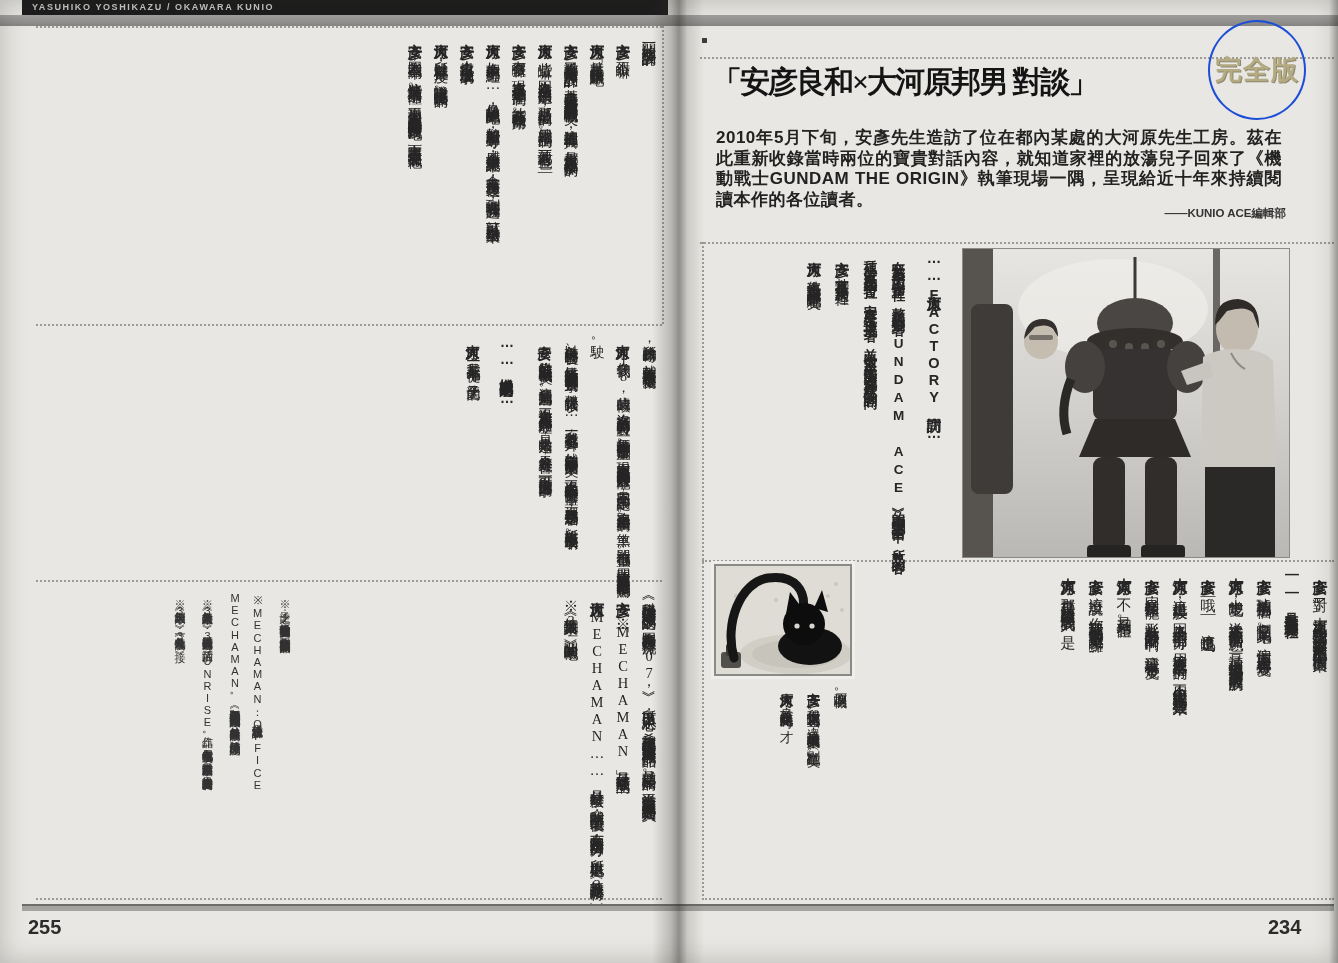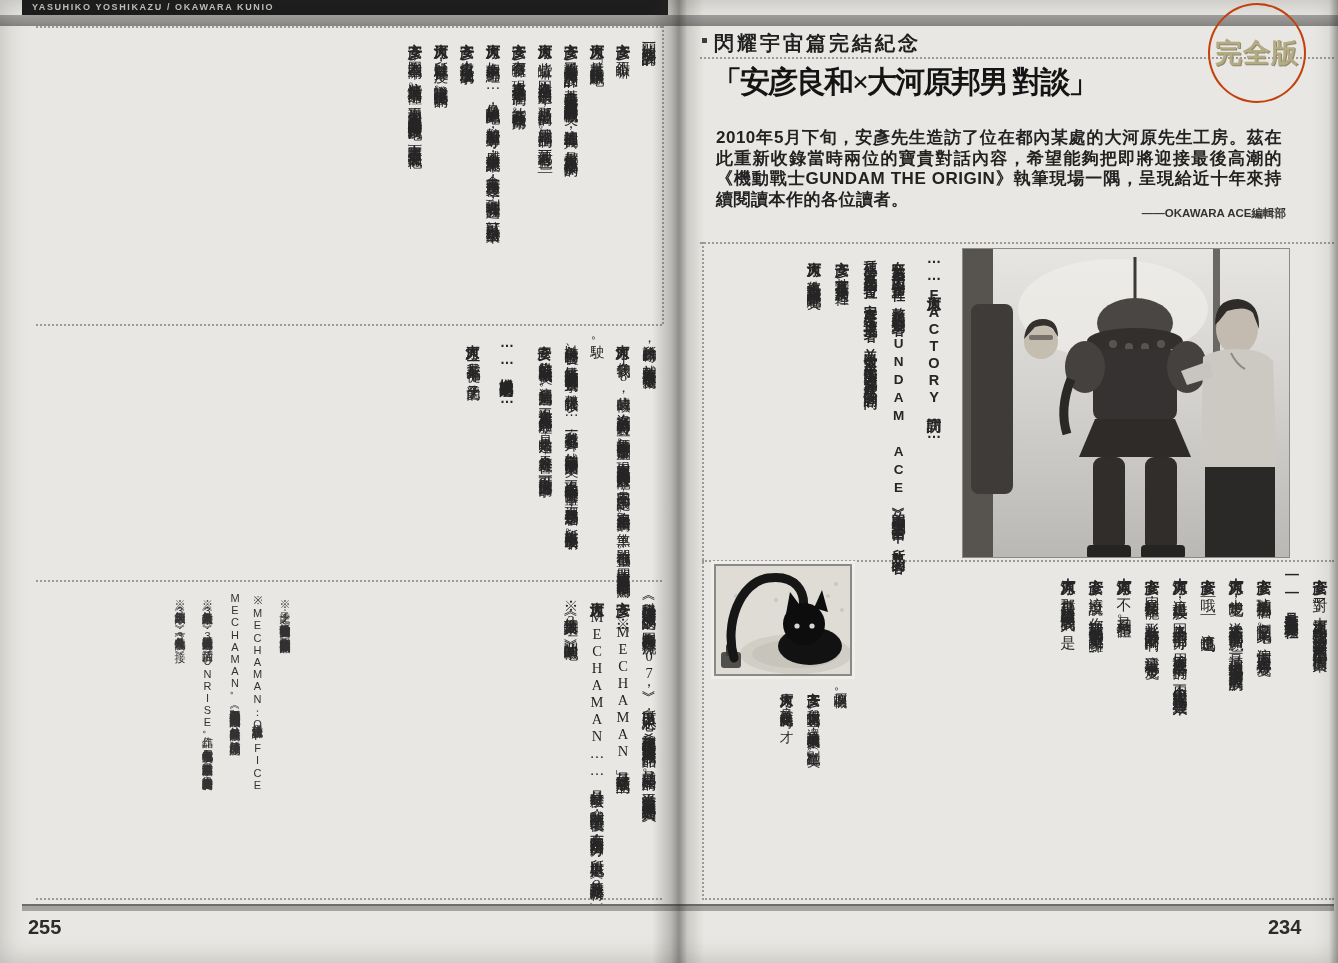--- a/index.html
+++ b/index.html
@@ -51,21 +51,21 @@
   
   .kbullet{position:absolute;left:702px;top:38px;width:5px;height:5px;background:#3d3d3b}
   .kicker{position:absolute;left:714px;top:30px;font-family:"Liberation Sans",sans-serif;
     font-weight:700;font-size:20px;letter-spacing:3px;color:#202020}
   .title{position:absolute;left:712px;top:62px;white-space:nowrap;font-family:"Liberation Serif",serif;
     font-weight:700;font-size:30px;letter-spacing:-2px;color:#141414}
   .intro{position:absolute;left:716px;top:128px;width:566px;font-family:"Liberation Sans",sans-serif;
     font-weight:700;font-size:17px;line-height:20.5px;letter-spacing:.5px;text-align:justify;color:#222}
   .credit{position:absolute;right:52px;top:206px;font-family:"Liberation Sans",sans-serif;
     font-weight:700;font-size:11.5px;color:#333}
-  .badge{position:absolute;left:1208px;top:3px;width:98px;height:100px;border:2px solid #c2410c;
+  .badge{position:absolute;left:1208px;top:20px;width:98px;height:100px;border:2px solid #1d4ed8;
     border-radius:50%;display:flex;align-items:center;justify-content:center;z-index:3}
   .badge span{font-family:"Liberation Sans",sans-serif;font-weight:800;font-size:27px;
     letter-spacing:1px;color:#b5ab83;text-shadow:1px 1px 0 #8d886e}
   
   .photo{position:absolute;border:1px solid #8a8a87;background:#d0cfcb;overflow:hidden}
   .photo1{left:962px;top:248px;width:328px;height:310px}
   .photo2{left:714px;top:564px;width:138px;height:112px;border:2px solid #8a8a87;outline:3px solid #efeeea}
   svg{display:block}
 </style>
 </head>
@@ -112,28 +112,27 @@
   <div class="vtext b3notes">
       <p class="">※龍之子：指株式會社龍之子動畫製作公司。製作出不少如《救難小英雄系列》等膾炙人口的人氣作品。</p>
       <p class="">※MECHAMAN：這是指株式會社設計OFFICE MECHAMAN。由負責《科學小飛俠》美術指導的中村光毅與大河原邦男於一九七六年創設。並曾參與《無敵超人桑波特3》等作品的機械設定。</p>
       <p class="">※《無敵超人桑波特3》：描寫巨大機器人桑波特3活躍的SUNRISE作品。一九七七年在名古屋電視台播映。導演是富野喜幸（由悠季），人物設定是由安彥良和擔任。</p>
       <p class="">※《無敵鋼人泰坦3》：一九七八年以《桑波特3》接</p>
     </div>
 
   <div class="pagenum pn-left">255</div>
 
   <div class="kbullet"></div>
-  <div class="kicker">閃耀宇宙篇完結紀念</div>
   <div class="hdot dR1"></div>
   <div class="badge">
     <span>完全版</span>
   </div>
   <div class="title">「安彦良和×大河原邦男 對談」</div>
-  <div class="intro">2010年5月下旬，安彥先生造訪了位在都內某處的大河原先生工房。茲在此重新收錄當時兩位的寶貴對話內容，希望能夠把即將迎接最後高潮的《機動戰士GUNDAM THE ORIGIN》執筆現場一隅，呈現給近十年來持續閱讀本作的各位讀者。</div>
-  <div class="credit">——OKAWARA ACE編輯部</div>
+  <div class="intro">2010年5月下旬，安彥先生造訪了位在都內某處的大河原先生工房。茲在此重新收錄當時兩位的寶貴對話內容，就知道家裡的放蕩兒子回來了《機動戰士GUNDAM THE ORIGIN》執筆現場一隅，呈現給近十年來持續閱讀本作的各位讀者。</div>
+  <div class="credit">——KUNIO ACE編輯部</div>
   <div class="hdot dR2"></div>
   <div class="vdot vR"></div>
 
   <div class="photo photo1">
     <svg viewBox="0 0 328 310" width="328" height="310">
       <defs>
         <linearGradient id="bg1" x1="0" y1="0" x2="0" y2="1">
           <stop offset="0" stop-color="#e6e5e1"></stop>
             <stop offset=".45" stop-color="#d4d3cf"></stop>
           <stop offset="1" stop-color="#b9b8b4"></stop>

